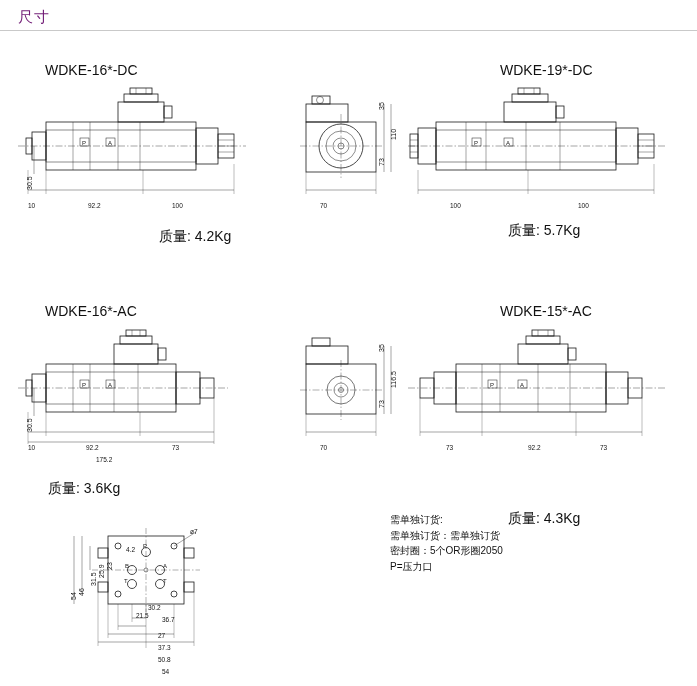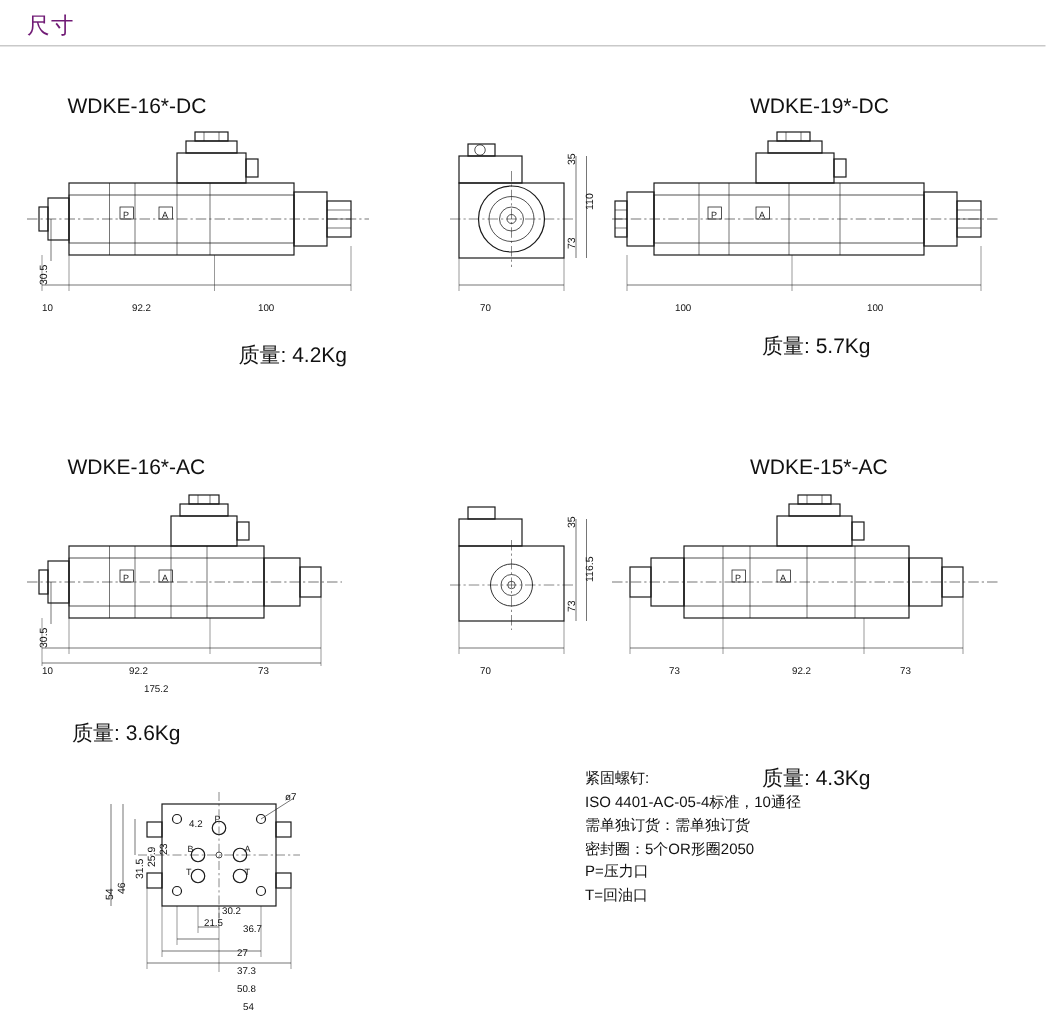--- a/index.html
+++ b/index.html
@@ -340,21 +340,19 @@
   <div class="vlbl" style="left:70px;top:600px;">54</div>
   <div class="lbl" style="left:136px;top:612px;font-size:6.5px;">21.5</div>
   <div class="lbl" style="left:148px;top:604px;font-size:6.5px;">30.2</div>
   <div class="lbl" style="left:162px;top:616px;font-size:6.5px;">36.7</div>
   <div class="lbl" style="left:158px;top:632px;font-size:6.5px;">27</div>
   <div class="lbl" style="left:158px;top:644px;font-size:6.5px;">37.3</div>
   <div class="lbl" style="left:158px;top:656px;font-size:6.5px;">50.8</div>
   <div class="lbl" style="left:162px;top:668px;font-size:6.5px;">54</div>
 
   <div class="spec">
-    <div>紧固螺钉:</div>
-    <div>ISO 4401-AC-05-4标准，10通径</div>
+    <div>需单独订货:</div>
     <div>需单独订货：需单独订货</div>
     <div>密封圈：5个OR形圈2050</div>
     <div>P=压力口</div>
-    <div>T=回油口</div>
   </div>
 
 </div>
 
 </body></html>

